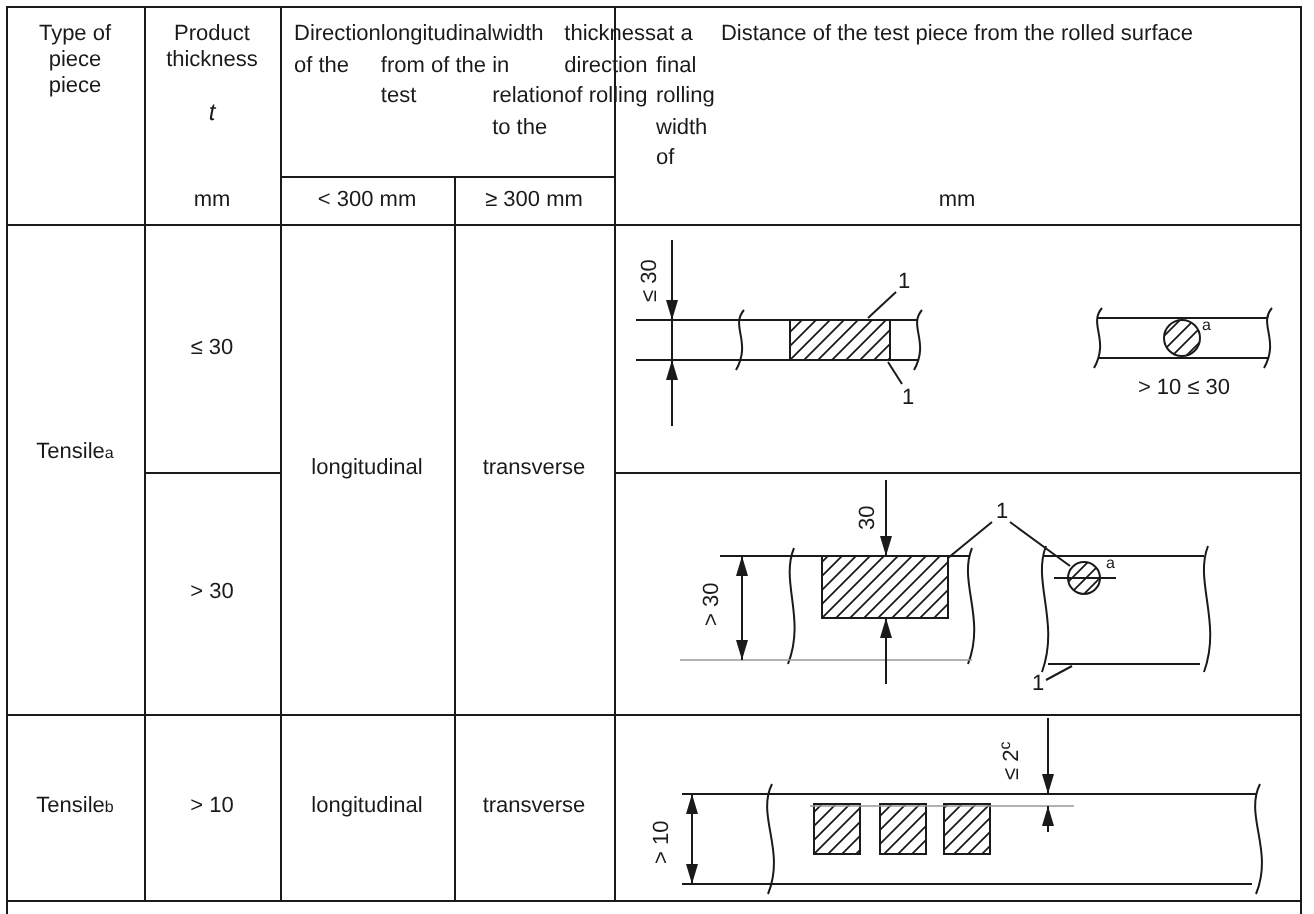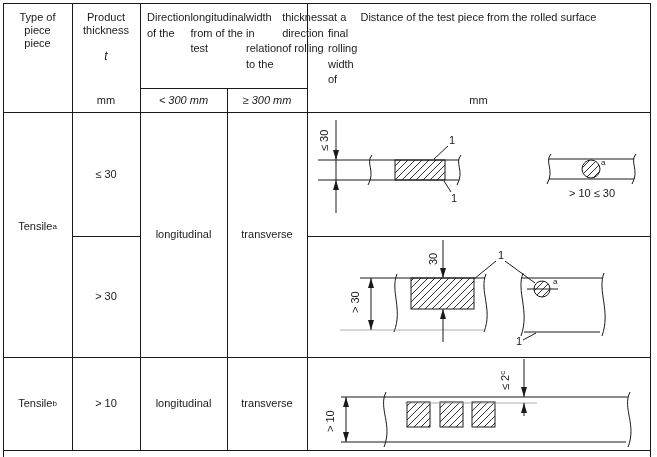--- a/index.html
+++ b/index.html
@@ -63,22 +63,22 @@
   </div>
   <div class="cell" style="left:73px;top:89px;width:66px;height:22px;">mm</div>
 
   <div class="cell dir-header" style="left:141px;top:4px;width:160px;height:83px;">
     <div>Direction of the</div>
     <div>longitudinal from of the test</div>
     <div>width in relation to the</div>
     <div>thickness direction of rolling</div>
     <div>at a final rolling width of</div>
   </div>
-  <div class="cell" style="left:141px;top:89px;width:85px;height:22px;font-style:italic;">&lt; 300 mm</div>
-  <div class="cell" style="left:228px;top:89px;width:78px;height:22px;font-style:italic;">≥ 300 mm</div>
+  <div class="cell" style="left:141px;top:89px;width:85px;height:22px;">&lt; 300 mm</div>
+  <div class="cell" style="left:228px;top:89px;width:78px;height:22px;">≥ 300 mm</div>
 
   <div class="cell top dist-header" style="left:308px;top:4px;width:341px;height:30px;">Distance of the test piece from the rolled surface</div>
   <div class="cell" style="left:308px;top:89px;width:341px;height:22px;">mm</div>
 
   <div class="cell" style="left:4px;top:105px;width:67px;height:243px;">
     <span>Tensile</span>
       <sup class="fn">a</sup>
   </div>
   <div class="cell" style="left:73px;top:113px;width:66px;height:122px;">≤ 30</div>
   <div class="cell" style="left:73px;top:237px;width:66px;height:119px;">&gt; 30</div>

